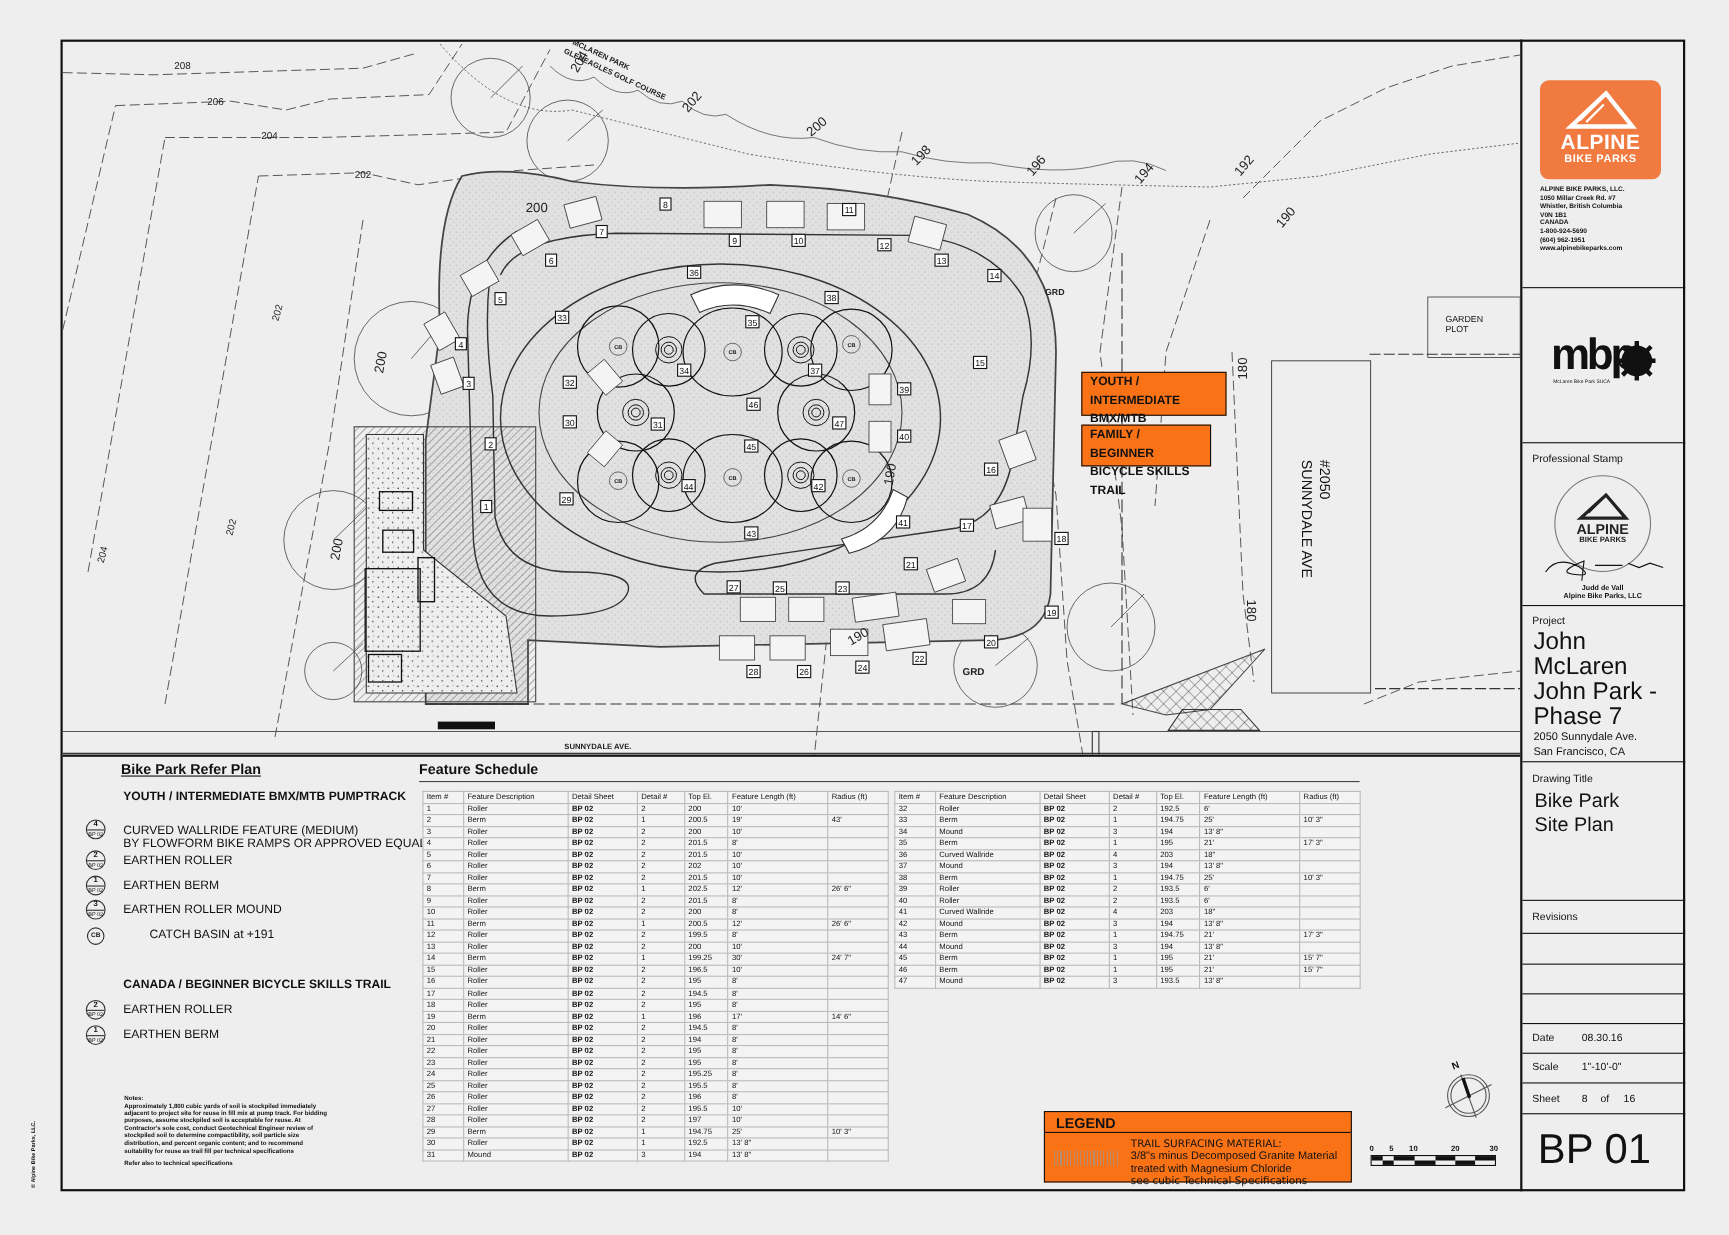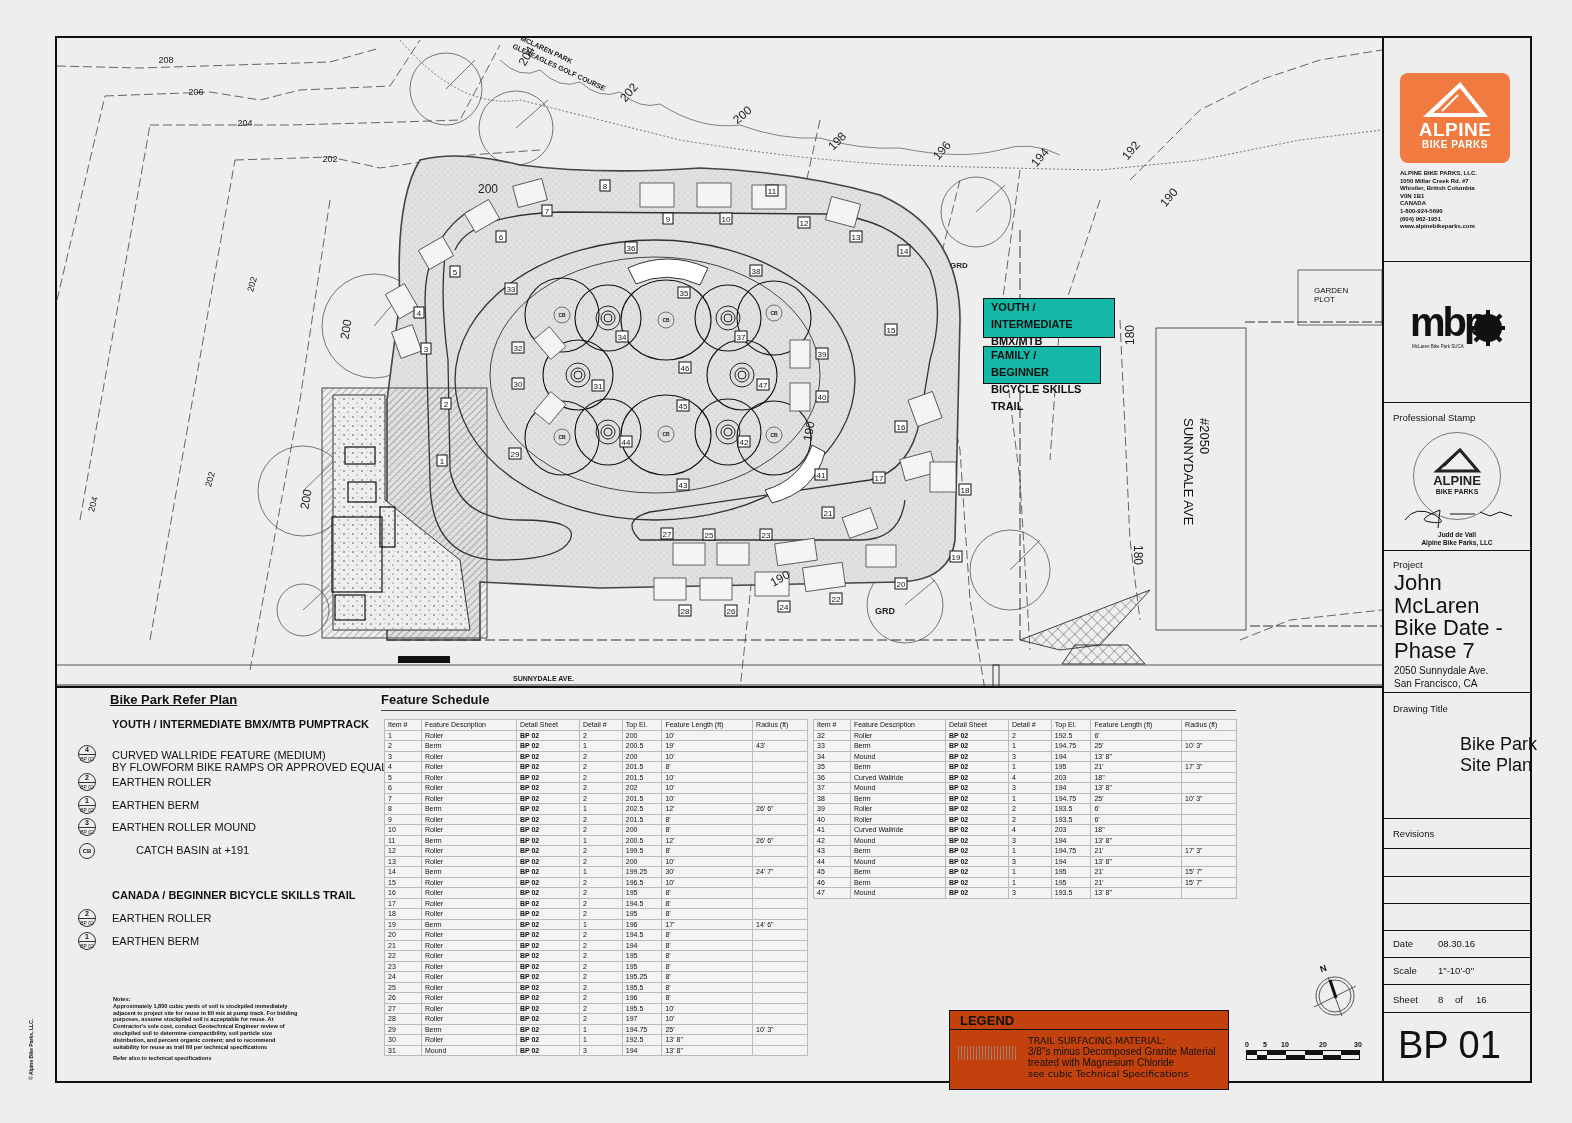--- a/index.html
+++ b/index.html
@@ -27,28 +27,28 @@
   .marker .t{display:block;font-weight:bold;font-size:7px;border-bottom:1px solid #333;height:8px;}
   .marker .b{display:block;font-size:5px;}
   .cb{position:absolute;left:79px;width:16px;height:16px;border:1px solid #333;border-radius:50%;font-size:6px;font-weight:bold;text-align:center;line-height:15px;box-sizing:border-box;}
   .notes{position:absolute;left:113px;top:996px;width:190px;font-size:5.6px;font-weight:bold;line-height:6.8px;}
   .fs-title{position:absolute;left:381px;top:692px;font-size:13px;font-weight:bold;}
   .fs-rule{position:absolute;left:381px;top:710px;width:855px;border-top:1px solid #444;}
   table.fs{position:absolute;border-collapse:collapse;font-size:7px;background:#f3f3f3;}
   table.fs td,table.fs th{border:1px solid #bbb;padding:0 3px;height:9.5px;line-height:9px;text-align:left;font-weight:normal;white-space:nowrap;}
   table.fs th{font-weight:normal;}
   table.fs td.ds{font-weight:bold;}
-  .legend{position:absolute;left:949px;top:1010px;width:280px;height:80px;border:1.5px solid #111;box-sizing:border-box;background:#c2410c;}
+  .legend{position:absolute;left:949px;top:1010px;width:280px;height:65px;border:1.5px solid #111;box-sizing:border-box;background:#f97316;}
   .legend .hd{position:absolute;left:0;top:0;width:100%;height:19px;border-bottom:1.5px solid #111;font-weight:bold;font-size:13px;padding-left:10px;box-sizing:border-box;line-height:19px;}
   .legend .txt{position:absolute;left:78px;top:24px;font-size:10px;line-height:11px;}
   .legend .sw{position:absolute;left:8px;top:35px;width:60px;height:14px;background:repeating-linear-gradient(90deg,#999 0 1px,transparent 1px 3px);opacity:.7;}
   .scalebar{position:absolute;left:1246px;top:1050px;width:114px;height:10px;border:1px solid #111;box-sizing:border-box;}
   .scalebar i{position:absolute;height:4px;background:#111;}
   .scalenum{position:absolute;top:1041px;font-size:7px;font-weight:bold;}
-  .callout{position:absolute;background:#14b8a6;border:1.5px solid #111;font-weight:bold;font-size:11px;line-height:17px;padding:0 7px;box-sizing:border-box;}
+  .callout{position:absolute;background:#f97316;border:1.5px solid #111;font-weight:bold;font-size:11px;line-height:17px;padding:0 7px;box-sizing:border-box;margin-top:40px;}
   .copy{position:absolute;left:28px;top:1080px;transform:rotate(-90deg);transform-origin:left top;font-size:5px;font-weight:bold;white-space:nowrap;}
 </style>
 </head>
 <body>
 
 <div class="sheet"></div>
 
 <svg class="plan" viewBox="57 38 1325 648" width="1325" height="648" xmlns="http://www.w3.org/2000/svg">
   <defs>
     <pattern id="dots" width="6" height="6" patternUnits="userSpaceOnUse">
@@ -981,30 +981,30 @@
 </svg>
 <div style="position:absolute;left:1384px;top:531px;width:146px;text-align:center;font-size:6.5px;font-weight:bold;line-height:8px;">
   <div>Judd de Vall</div>
   <div>Alpine Bike Parks, LLC</div>
 </div>
 
 <div class="small-label" style="left:1393px;top:559px;">Project</div>
 <div class="proj-title" style="left:1394px;">
   <div>John</div>
   <div>McLaren</div>
-  <div>Bike Date -</div>
+  <div>John Park -</div>
   <div>Phase 7</div>
 </div>
 <div class="proj-addr" style="left:1394px;">
   <div>2050 Sunnydale Ave.</div>
   <div>San Francisco, CA</div>
 </div>
 
 <div class="small-label" style="left:1393px;top:703px;">Drawing Title</div>
-<div class="draw-title" style="left:1460px;margin-top:16px;">
+<div class="draw-title" style="left:1395px;">
   <div>Bike Park</div>
   <div>Site Plan</div>
 </div>
 
 <div class="small-label" style="left:1393px;top:828px;">Revisions</div>
 
 <div class="kv" style="left:1393px;top:938px;">
   <span style="left:0;">Date</span>
   <span style="left:45px;">08.30.16</span>
 </div>

